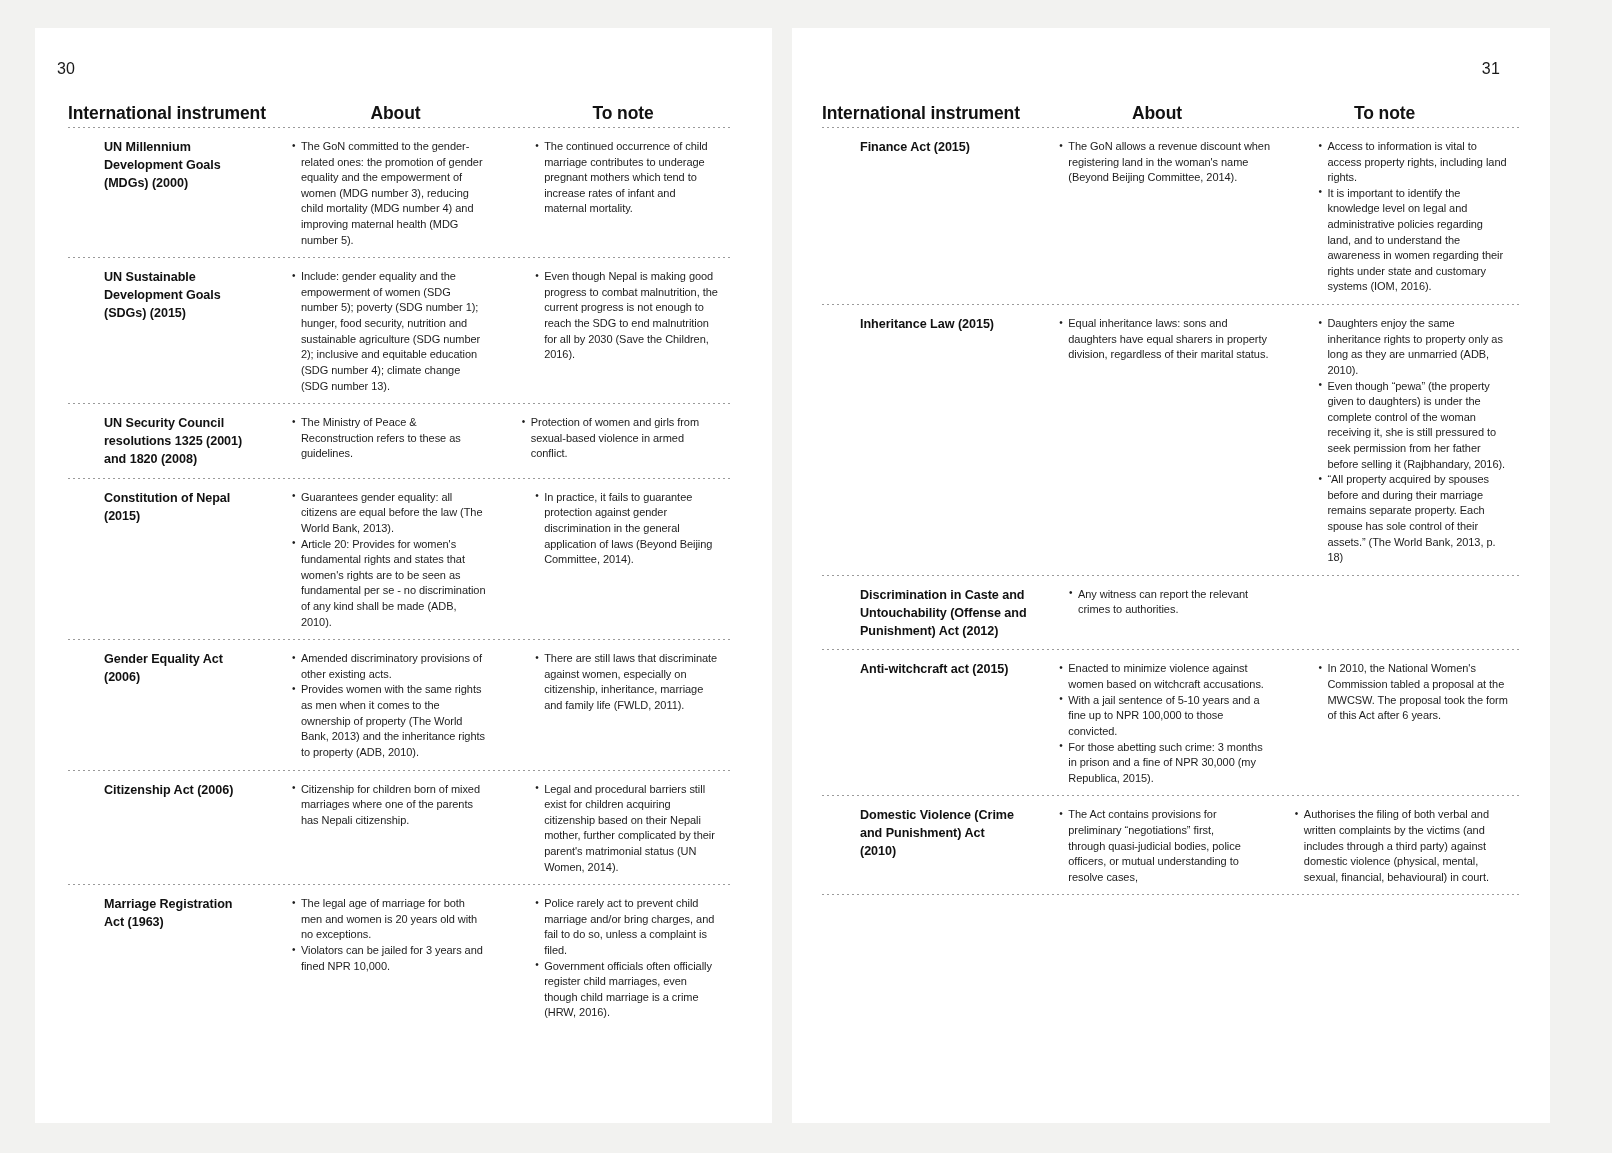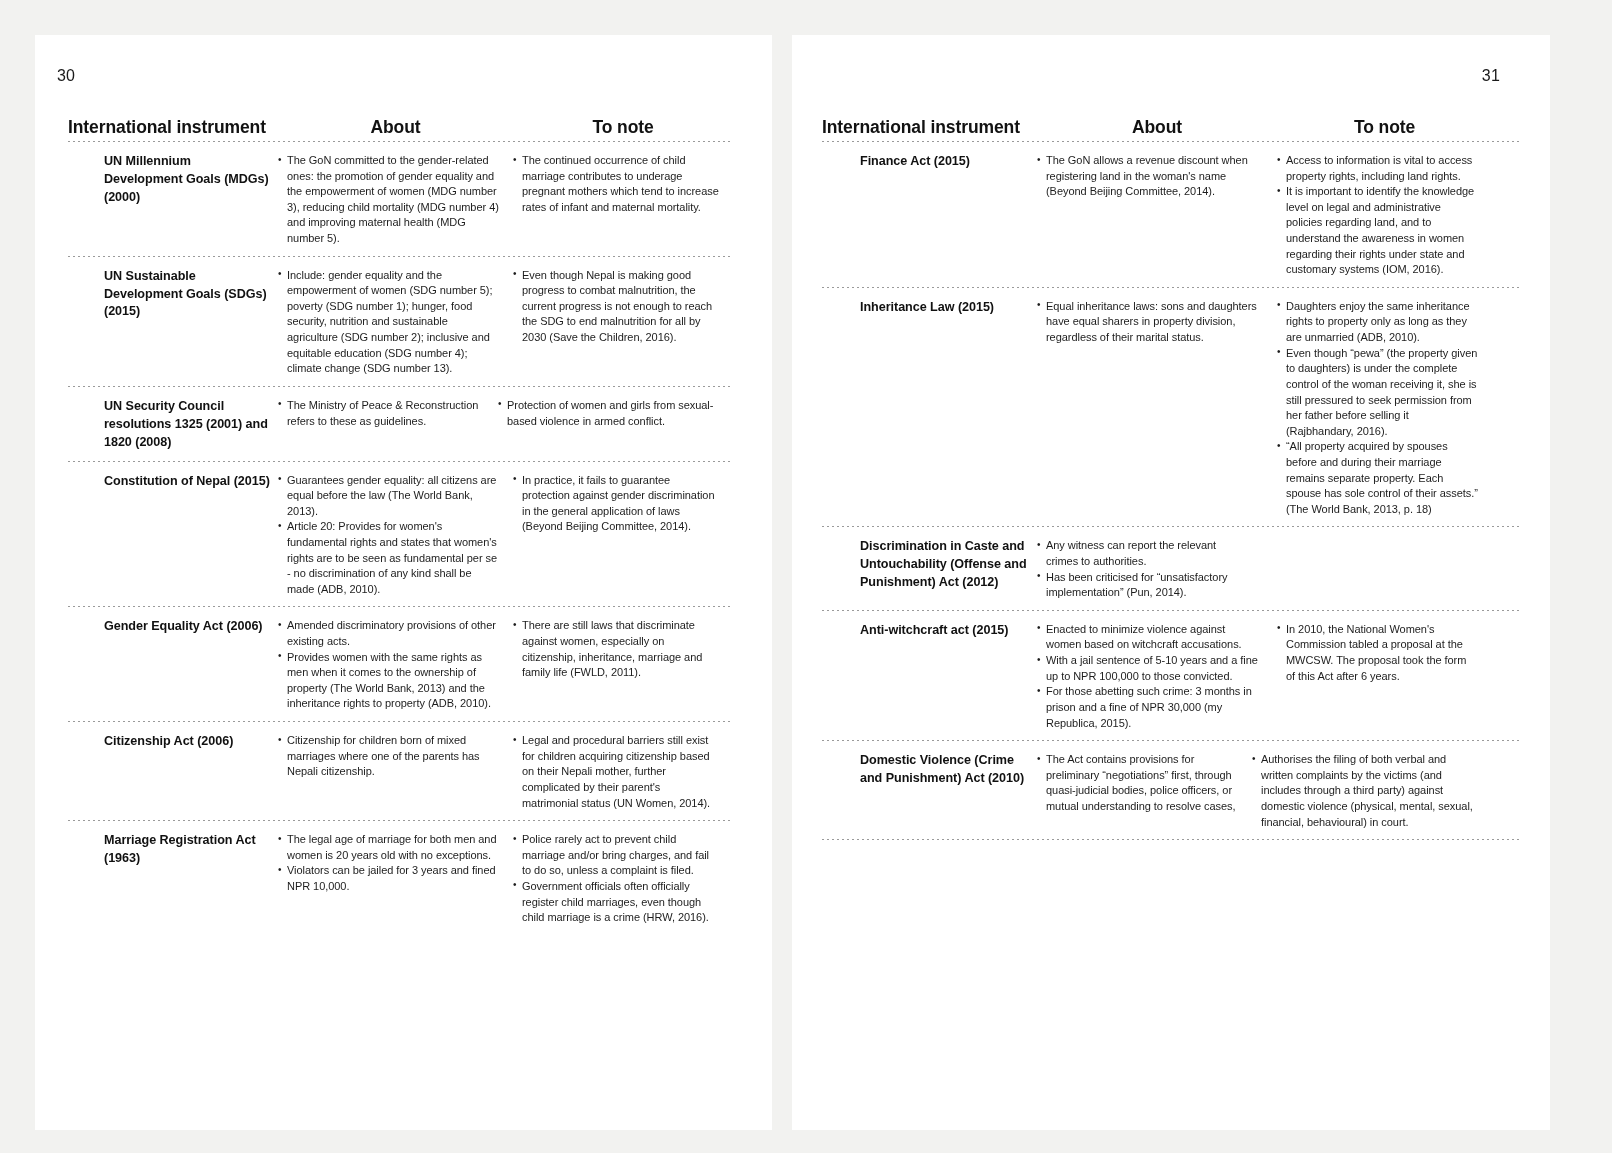--- a/index.html
+++ b/index.html
@@ -21,21 +21,21 @@
     width: 1612px;
     height: 1153px;
     display: flex;
     align-items: flex-start;
   }
 
   .page {
     position: relative;
     background: #ffffff;
     height: 1095px;
-    margin-top: 35px;
+    margin-top: 28px;
     overflow: hidden;
   }
   .page-left {
     width: 737px;
     margin-left: 35px;
   }
   .page-gutter {
     width: 20px;
     height: 1095px;
     margin-top: 28px;
@@ -52,21 +52,21 @@
     font-size: 16px;
     color: #1a1a1a;
     font-weight: 400;
     letter-spacing: 0.2px;
   }
   .folio-left  { left: 22px; }
   .folio-right { right: 50px; }
 
   .table {
     position: absolute;
-    top: 64px;
+    top: 57px;
   }
   .table-left  { left: 33px;  width: 665px; }
   .table-right { left: 0px;   width: 700px; margin-left: 30px; }
 
   .thead {
     display: flex;
     align-items: flex-end;
     height: 42px;
     padding-bottom: 4px;
   }
@@ -99,20 +99,21 @@
       #9a9a9a 0px, #9a9a9a 2px,
       rgba(255,255,255,0) 2px, rgba(255,255,255,0) 5px
     );
   }
 
   .row {
     display: flex;
     align-items: flex-start;
     padding-top: 9px;
     padding-bottom: 9px;
+    gap: 32px;
   }
 
   .cell-instrument {
     font-size: 12.6px;
     font-weight: 700;
     color: #111111;
     line-height: 1.42;
     letter-spacing: -0.05px;
     padding-left: 36px;
     padding-right: 6px;
@@ -316,21 +317,20 @@
                 <li>“All property acquired by spouses before and during their marriage remains separate property. Each spouse has sole control of their assets.” (The World Bank, 2013, p. 18)</li>
               </ul>
             </div>
           </div>
           <div class="rule"></div>
           <div class="row">
             <div class="cell-instrument col-instrument">Discrimination in Caste and Untouchability (Offense and Punishment) Act (2012)</div>
             <div class="cell-body col-note">
               <ul class="bullets">
                 <li>Any witness can report the relevant crimes to authorities.</li>
-                <li>Has been criticised for “unsatisfactory implementation” (Pun, 2014).</li>
               </ul>
             </div>
           </div>
           <div class="rule"></div>
           <div class="row">
             <div class="cell-instrument col-instrument">Anti-witchcraft act (2015)</div>
             <div class="cell-body col-about">
               <ul class="bullets">
                 <li>Enacted to minimize violence against women based on witchcraft accusations.</li>
                 <li>With a jail sentence of 5-10 years and a fine up to NPR 100,000 to those convicted.</li>

